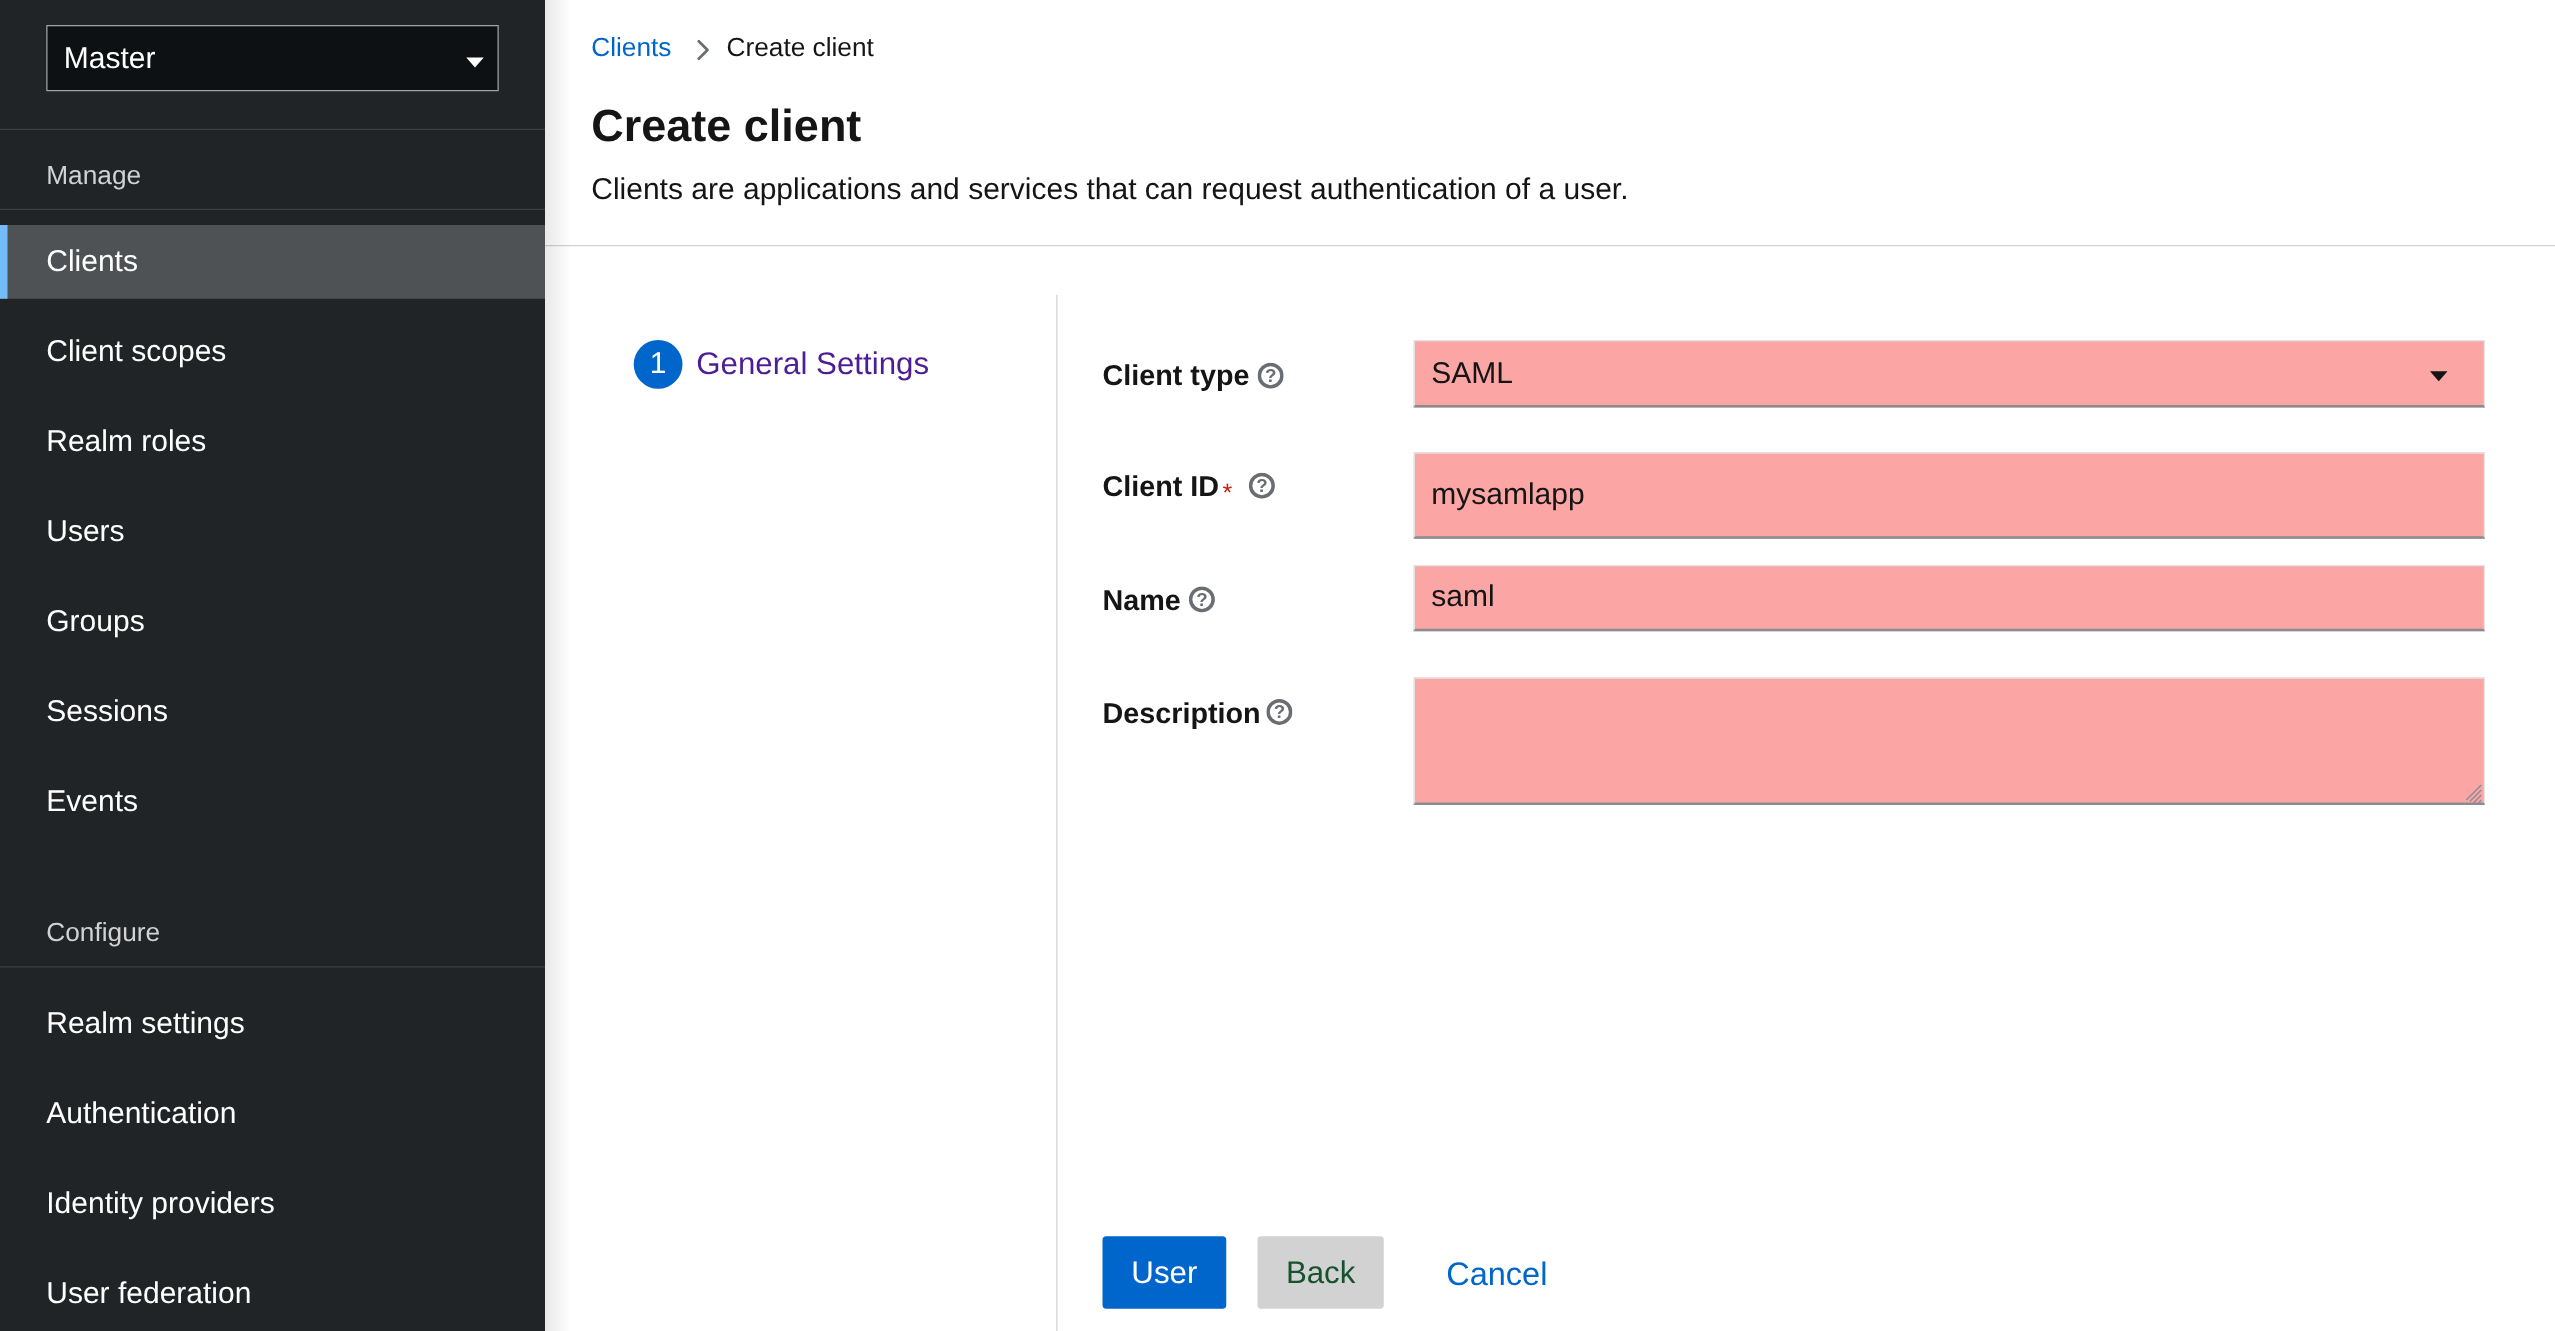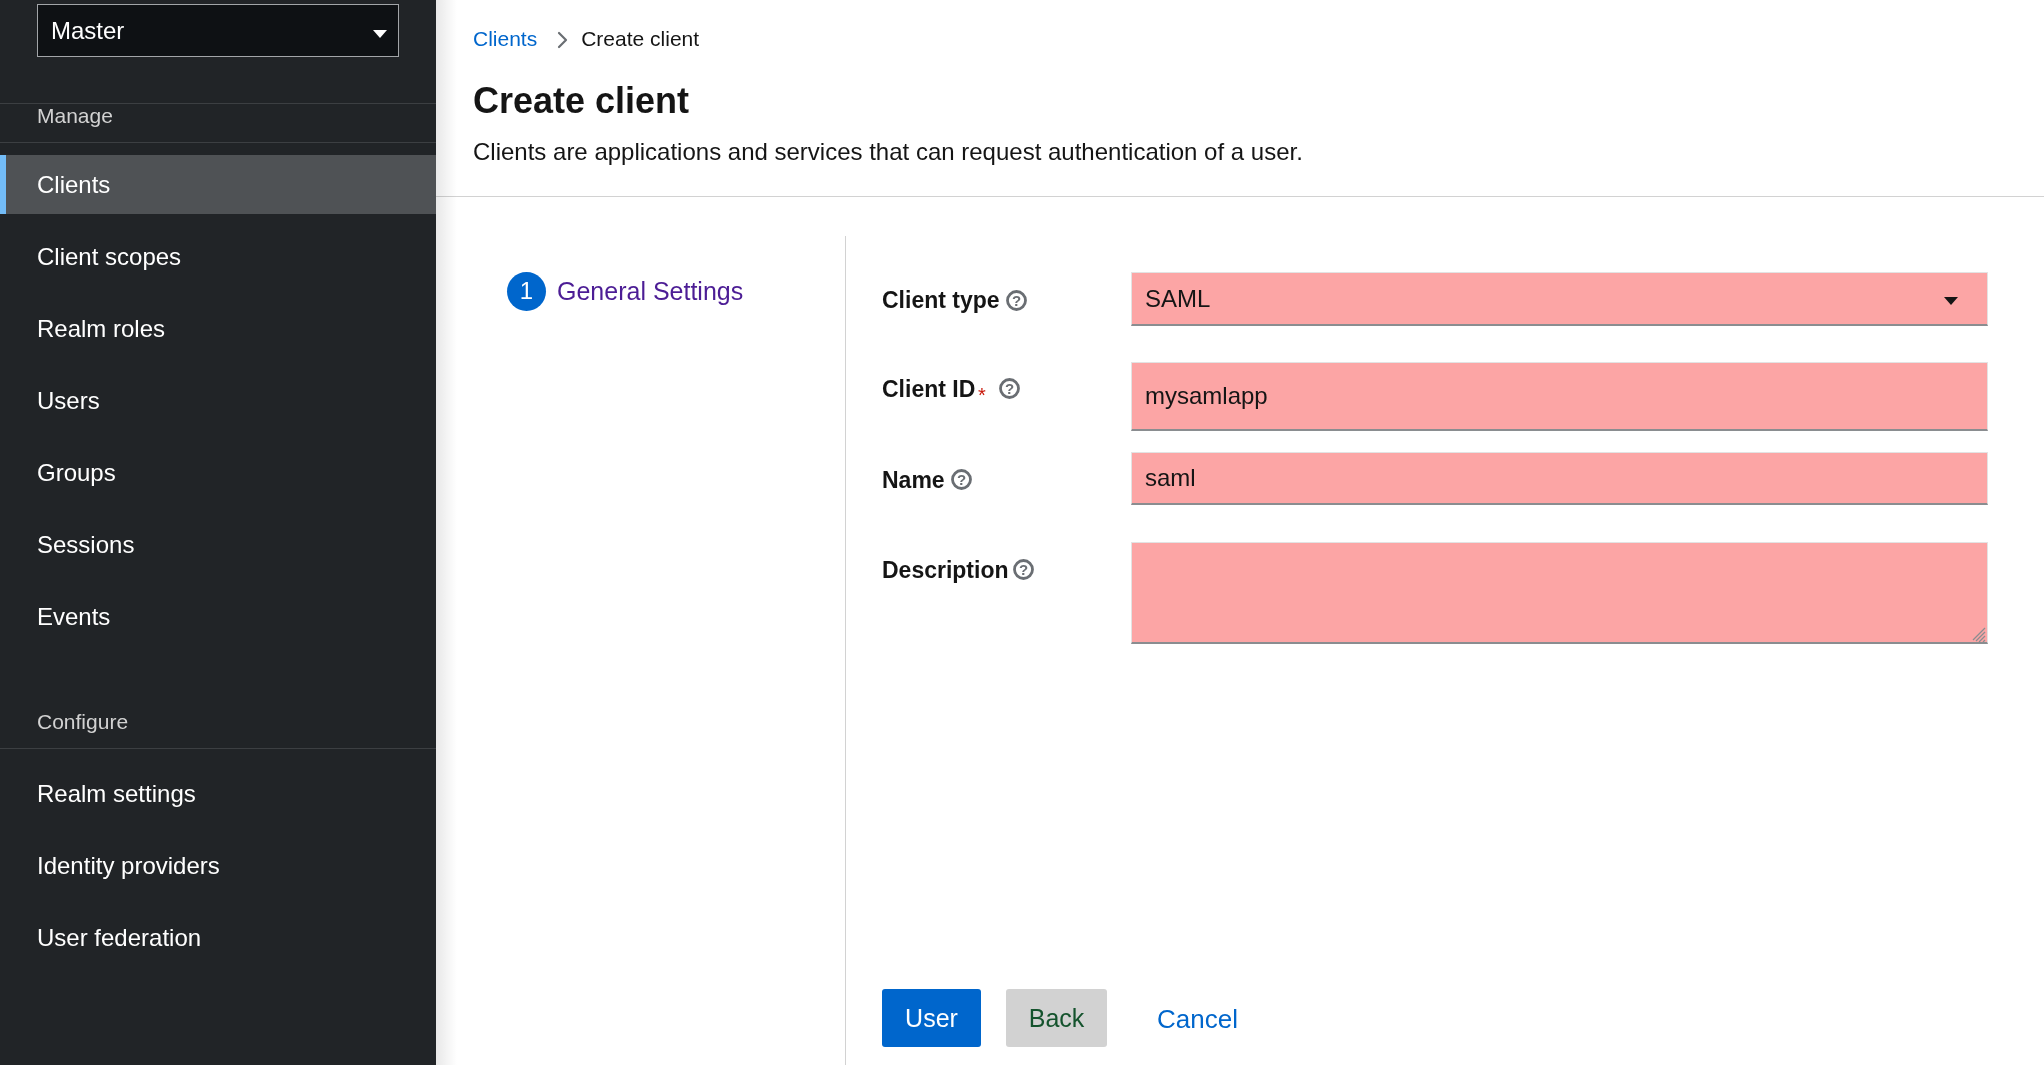--- a/index.html
+++ b/index.html
@@ -2,27 +2,27 @@
 <html><head>
 <meta charset="utf-8">
 <style>
   * { box-sizing: border-box; margin: 0; padding: 0; }
   html,body { width: 2044px; height: 1065px; overflow: hidden; font-family: "Liberation Sans", sans-serif; background:#fff; }
 
   
   .sidebar { position:absolute; left:0; top:0; width:436px; height:1065px; background:#212427; z-index:2; }
   .shadow { position:absolute; left:436px; top:0; width:21px; height:1065px; z-index:1;
             background: linear-gradient(to right, rgba(0,0,0,0.09), rgba(0,0,0,0)); }
-  .realm { height:104px; border-bottom:1px solid #3c3f42; padding:4px 37px 0 37px; }
+  .realm { height:104px; border-bottom:1px solid #3c3f42; padding:20px 37px 0 37px; }
   .realm-box { position:relative; width:362px; height:53px; background:#0e1114; border:1px solid #a2a5a8;
                color:#fff; font-size:24px; line-height:51px; padding-left:13px; }
   .realm-box svg { position:absolute; right:10px; top:24px; }
   .sec-title { font-size:21px; color:#d2d2d2; padding:0 0 14px 37px; border-bottom:1px solid #3c3f42;
                margin-bottom:12px; line-height:24px; }
-  .sec-title.first { }
+  .sec-title.first { margin-top:25px; }
   .sec-title.second { margin-top:64px; margin-bottom:15px; }
   ul.nav { list-style:none; }
   ul.nav li { height:59px; margin-bottom:13px; font-size:24px; color:#fff; display:flex; align-items:center;
               padding-left:37px; }
   ul.nav li.current { background:#4f5255; border-left:6px solid #73bcf7; padding-left:31px; }
 
   
   .main { position:absolute; left:436px; top:0; right:0; bottom:0; background:#fff; }
   .pagehead { position:absolute; left:0; top:0; right:0; height:197px; border-bottom:1px solid #d2d2d2; }
   .crumbs { position:absolute; left:37px; top:27px; display:flex; align-items:center; font-size:21px; }
@@ -76,20 +76,21 @@
       <li>Client scopes</li>
       <li>Realm roles</li>
       <li>Users</li>
       <li>Groups</li>
       <li>Sessions</li>
       <li>Events</li>
     </ul>
     <div class="sec-title second">Configure</div>
     <ul class="nav">
       <li>Realm settings</li>
+      <li>Authentication</li>
       <li>Identity providers</li>
       <li>User federation</li>
     </ul>
   </div>
   <div class="shadow"></div>
 
   <div class="main">
     <div class="pagehead">
       <div class="crumbs">
         <span class="lnk">Clients</span>

